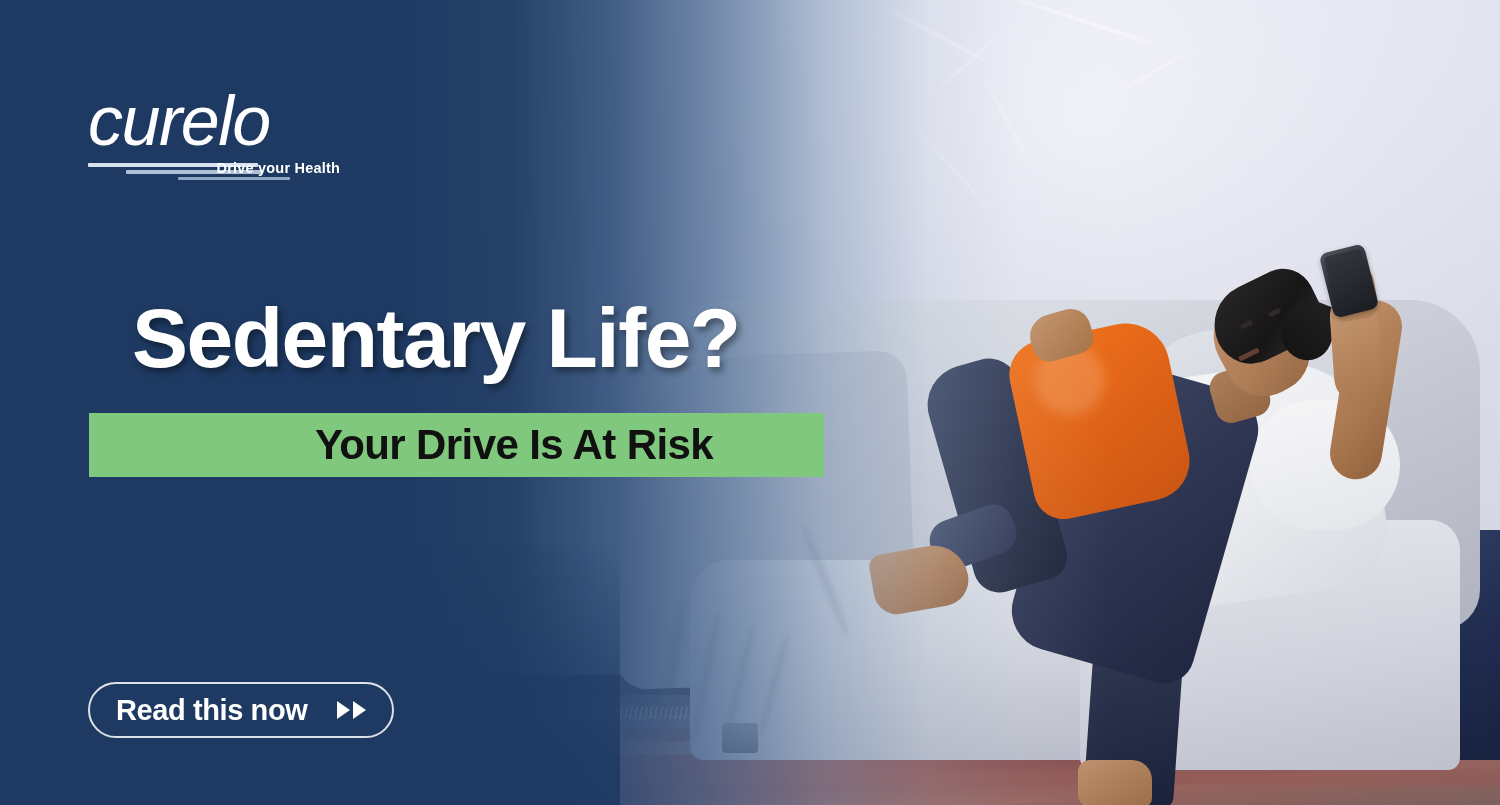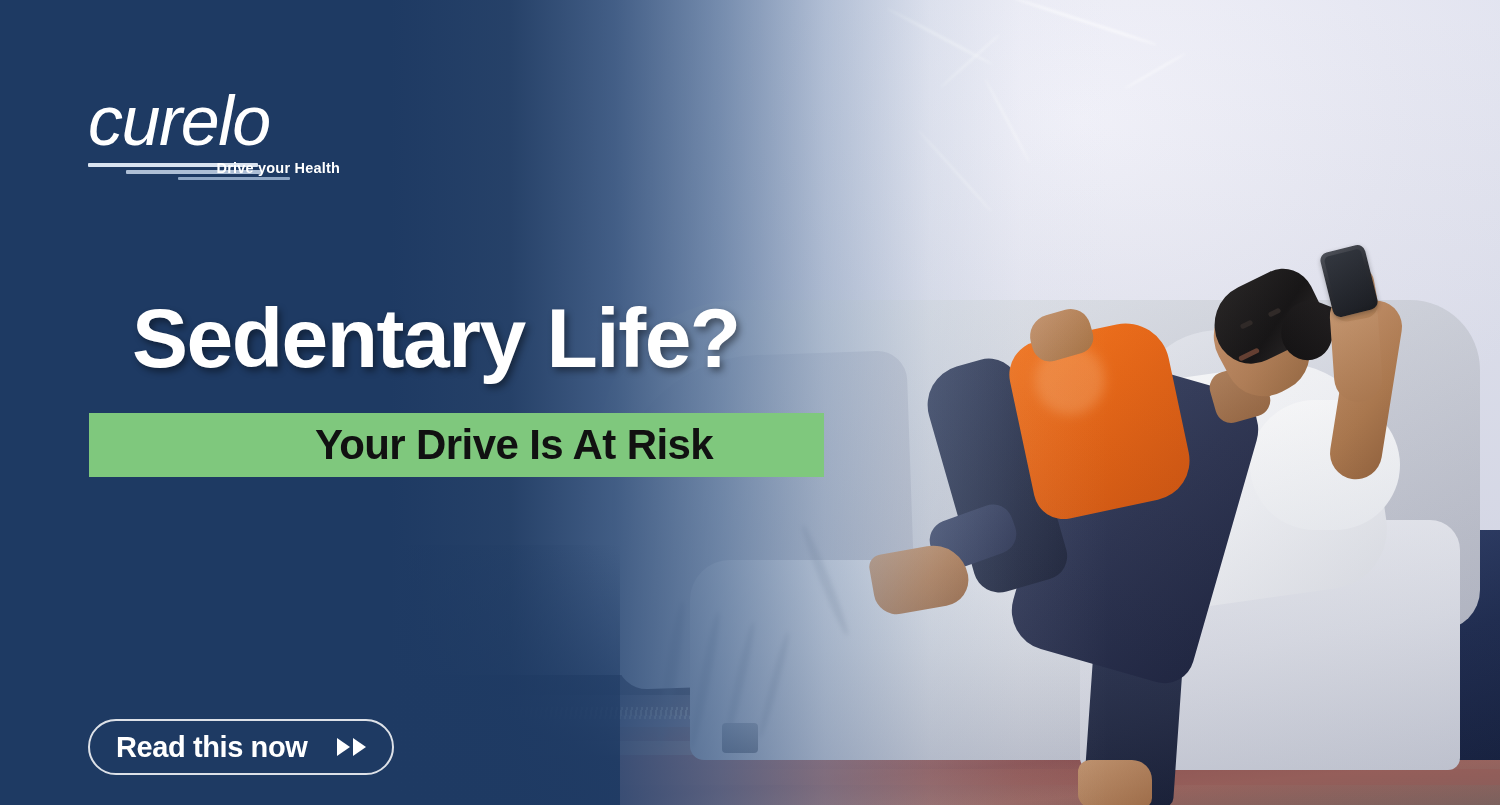--- a/index.html
+++ b/index.html
@@ -340,21 +340,20 @@
   }
 
   .cta{
     position:absolute;left:88px;top:682px;
     height:56px;padding:0 26px;
     display:flex;align-items:center;gap:30px;
     border:2px solid rgba(255,255,255,.85);
     border-radius:32px;
     background:transparent;
     cursor:pointer;
-    margin-top:37px;
   }
   .cta-label{
     font-size:29px;font-weight:bold;color:#ffffff;
     letter-spacing:-.4px;white-space:nowrap;
   }
   .cta-arrows{
     display:flex;align-items:center;gap:3px;
   }
   .tri{
     width:0;height:0;

